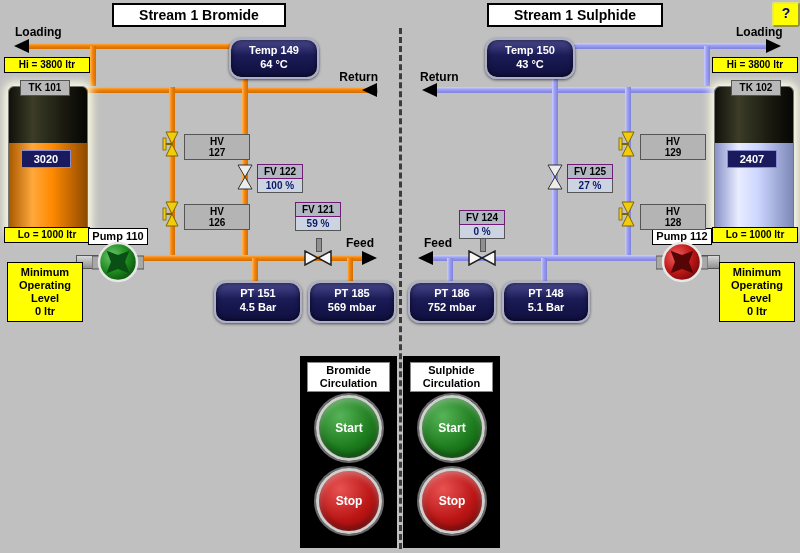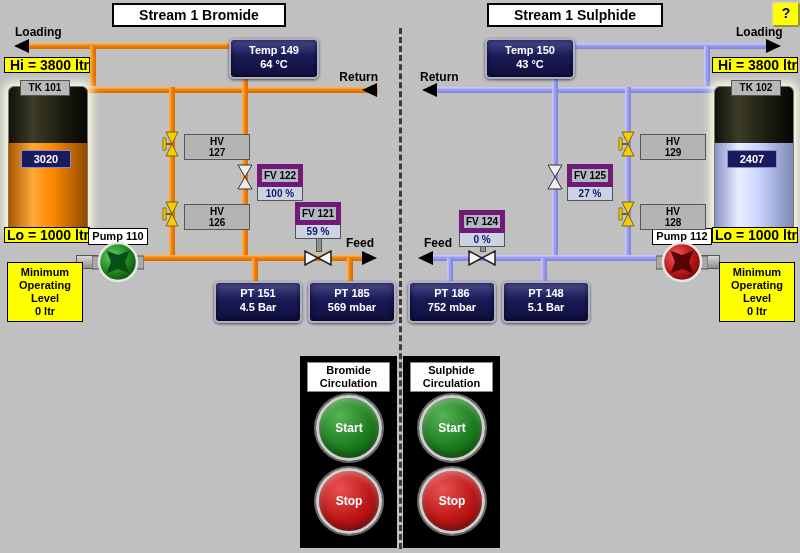--- a/index.html
+++ b/index.html
@@ -9,32 +9,32 @@
   .ph-or{position:absolute;height:6px;z-index:1;background:linear-gradient(180deg,#ffb95e,#f5830a 45%,#cf6e00)}
   .pv-or{position:absolute;width:6px;z-index:1;background:linear-gradient(90deg,#ffb95e,#f5830a 45%,#cf6e00)}
   .ph-su{position:absolute;height:6px;z-index:1;background:linear-gradient(180deg,#cdd0ff,#9b9ef2 45%,#7e82d8)}
   .pv-su{position:absolute;width:6px;z-index:1;background:linear-gradient(90deg,#cdd0ff,#9b9ef2 45%,#7e82d8)}
   .stub{position:absolute;height:12px;background:linear-gradient(180deg,#d8d8d8,#909090);border:1px solid #555;z-index:5}
   
   .ar-l{position:absolute;width:0;height:0;border-top:7px solid transparent;border-bottom:7px solid transparent;border-right:15px solid #000;z-index:3}
   .ar-r{position:absolute;width:0;height:0;border-top:7px solid transparent;border-bottom:7px solid transparent;border-left:15px solid #000;z-index:3}
   
   .flow-lbl{position:absolute;font-weight:bold;font-size:12px;z-index:3}
-  .ylab{position:absolute;background:#ffff00;border:1px solid #000;font-weight:bold;font-size:14px;line-height:14px;text-align:right;z-index:6}
+  .ylab{position:absolute;background:#ffff00;border:1px solid #000;font-weight:bold;font-size:10px;line-height:14px;text-align:center;z-index:6}
   .title-box{position:absolute;background:#fff;border:2px solid #000;font-weight:bold;font-size:14px;text-align:center;line-height:20px;z-index:6}
   
   .display{position:absolute;background:linear-gradient(180deg,#4a4a8e,#1b1b57 42%,#0f0f3e);
-           border:2px solid #aeb0c8;border-radius:5px;color:#fff;text-align:center;font-weight:bold;
+           border:2px solid #aeb0c8;border-radius:12px;color:#fff;text-align:center;font-weight:bold;
            font-size:11px;z-index:5;box-shadow:0 1px 3px rgba(0,0,0,.6), inset 0 0 5px rgba(0,0,0,.7)}
   .display .l1{margin-top:4px}
   .display .l2{margin-top:2px}
   
   .hv-lbl{position:absolute;width:32px;background:#b4b4b4;border:1px solid #555;font-weight:bold;font-size:10px;line-height:11px;text-align:center;padding:1px 16px;z-index:6}
   .vlbl{position:absolute;width:46px;text-align:center;font-weight:bold;font-size:10px;z-index:6}
-  .vlbl .r1{background:#b2b8c2;border:5px solid #701a75;padding:1px 0;color:#000}
+  .vlbl .r1{background:#b2b8c2;border:1px solid #701a75;padding:1px 0;color:#000}
   .vlbl .r2{background:#ccd4e2;border:1px solid #555;border-top:0;padding:1px 0;color:#0a1a6a}
   .stem{position:absolute;width:4px;background:#909090;border:1px solid #555;z-index:4}
   .valve-icon{position:absolute;z-index:6}
   
   .tank{position:absolute;width:78px;height:146px;border:1px solid #777;border-radius:6px;overflow:hidden;z-index:4;
         box-shadow:0 0 8px 4px rgba(255,255,225,.95)}
   .tank .head{height:56px;background:linear-gradient(90deg,#11110a,#3c3c28 30%,#1a1a10 70%,#060604)}
   .fill-br{height:90px;background:linear-gradient(90deg,#a85800,#ffa83c 30%,#ff8a00 55%,#8f4a00)}
   .fill-su{height:90px;background:linear-gradient(90deg,#8892c8,#e9edff 30%,#ccd6ff 55%,#7e88b8)}
   .tk-lbl{position:absolute;background:#b8b8b8;border:1px solid #555;font-size:10px;font-weight:bold;text-align:center;width:48px;height:14px;line-height:14px;z-index:6}

